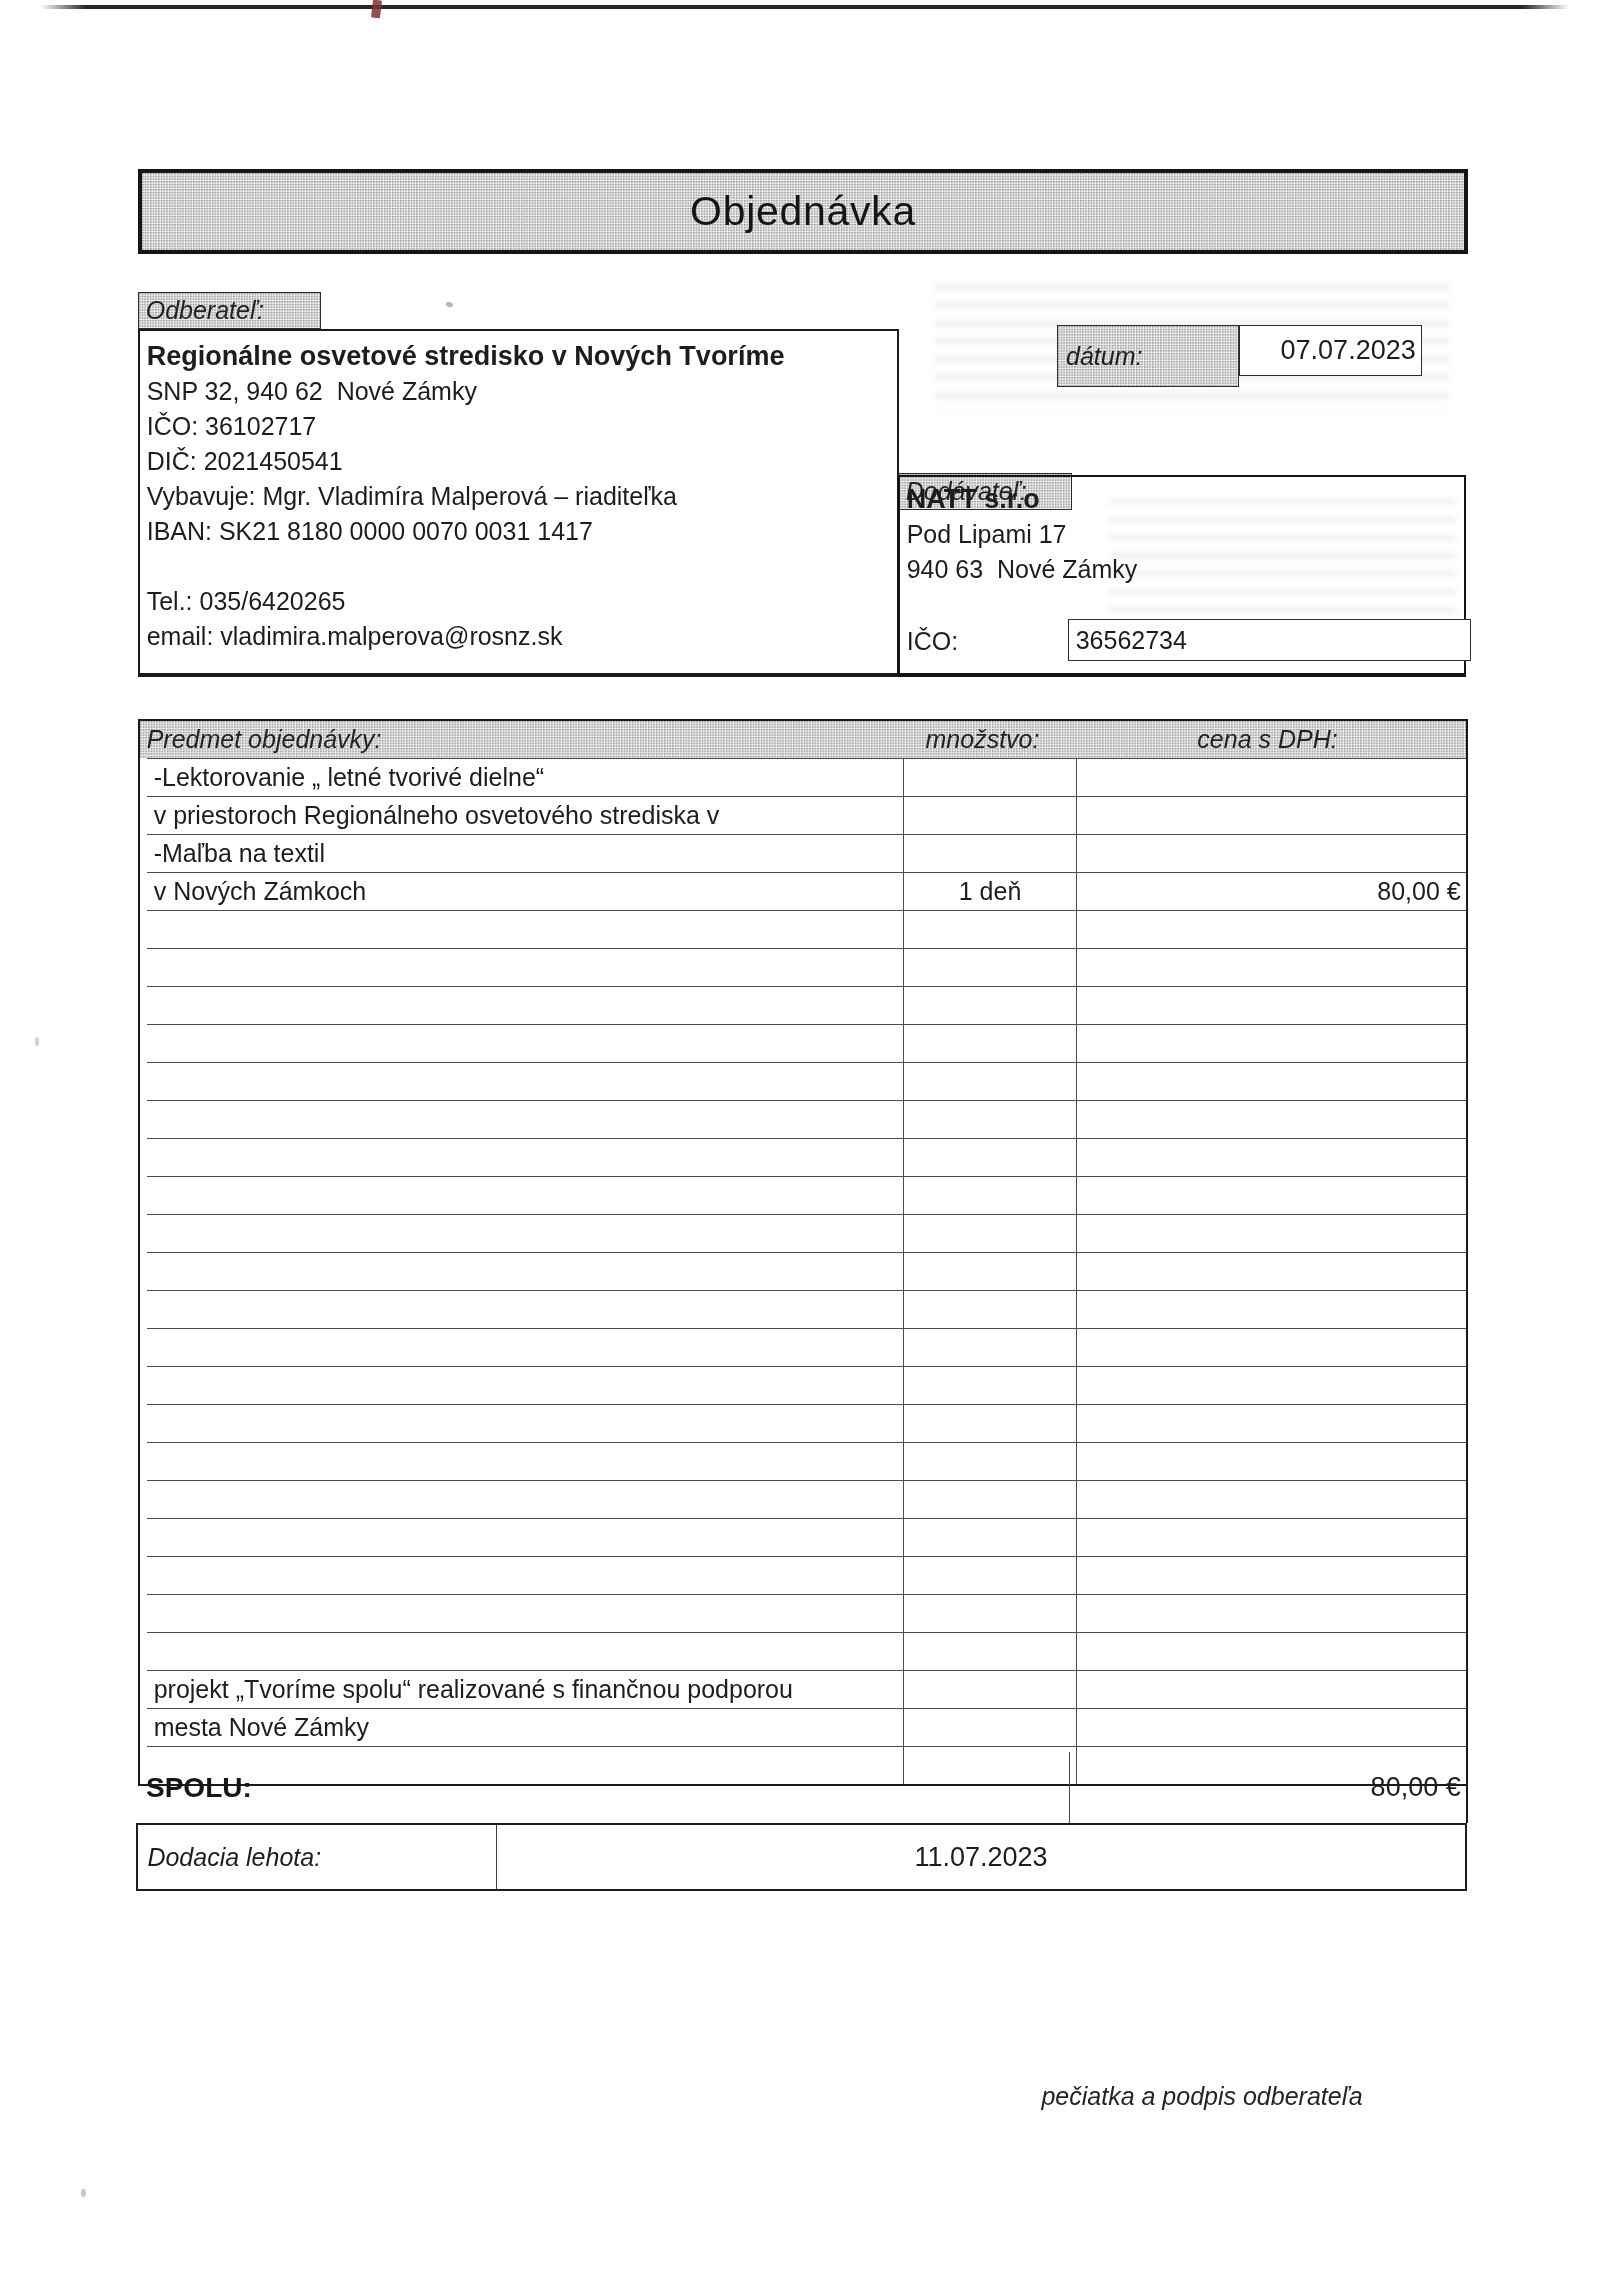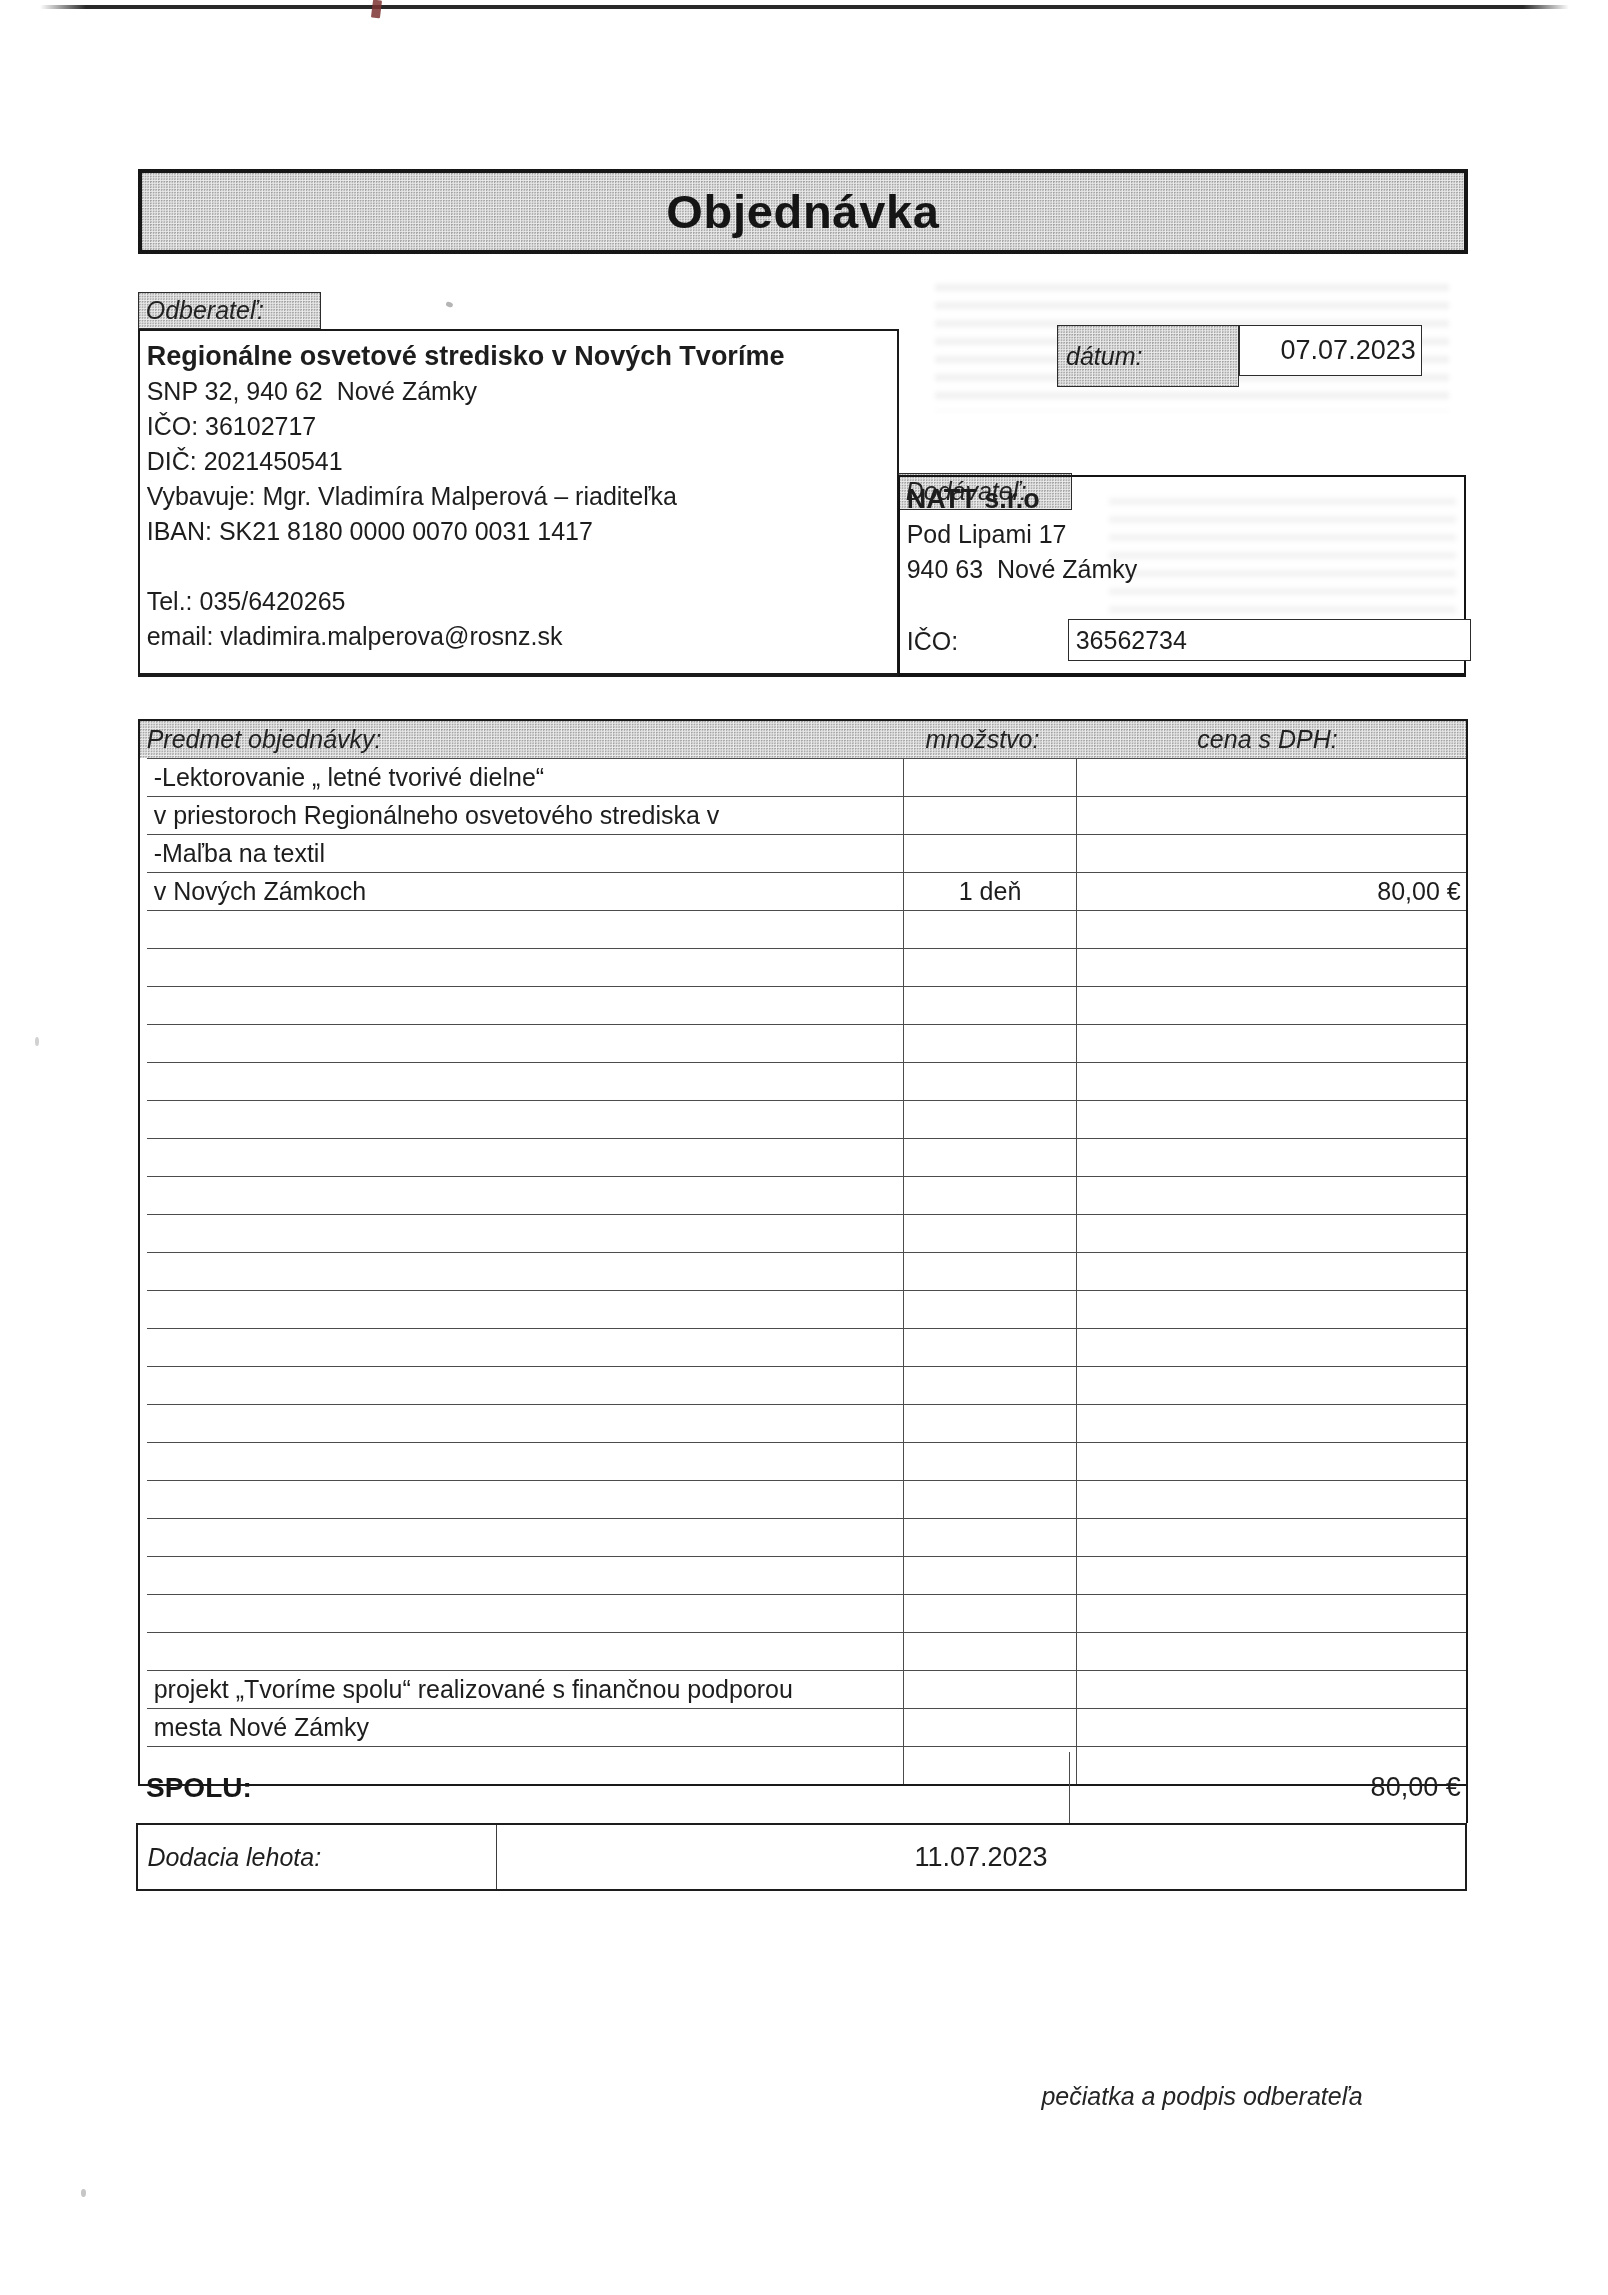--- a/index.html
+++ b/index.html
@@ -29,21 +29,21 @@
   .speck1{left:446px;top:302px;width:6.7px;height:4.7px;transform:rotate(20deg);}
   .speck2{left:401px;top:1242px;width:4.7px;height:7.3px;}
   .speck3{left:203px;top:1292px;width:3.3px;height:3.3px;}
   .speck4{left:35px;top:1037px;width:4px;height:9.4px;opacity:.4;}
   .speck5{left:81px;top:2189px;width:4.7px;height:8px;opacity:.5;}
   .speck6{left:747px;top:1012px;width:3.3px;height:3.3px;opacity:.4;}
 
   
   .title-box{left:138px;top:169px;width:1330px;height:85px;border:4.7px solid #161616;
     display:flex;align-items:center;justify-content:center;}
-  .title-text{font-size:47px;font-weight:bold;letter-spacing:0.7px;color:#151515;}
+  .title-text{font-size:41px;font-weight:normal;letter-spacing:0.7px;color:#151515;}
 
   
   .label-box{border:1.3px solid #2c2c2c;display:flex;align-items:center;padding-left:6.7px;
     font-size:25px;font-style:italic;color:#222;}
   .customer-label{left:138px;top:292px;width:183px;height:37px;}
   .supplier-label{left:898px;top:437px;width:174px;height:37px;margin-top:36px;}
 
   
   .customer-box{left:138px;top:329px;width:761px;height:348px;border:2px solid #1a1a1a;border-bottom-width:4px;background:#fff;padding:8px 0 0 6.7px;}
   .line{font-size:25px;line-height:35px;white-space:pre;}

